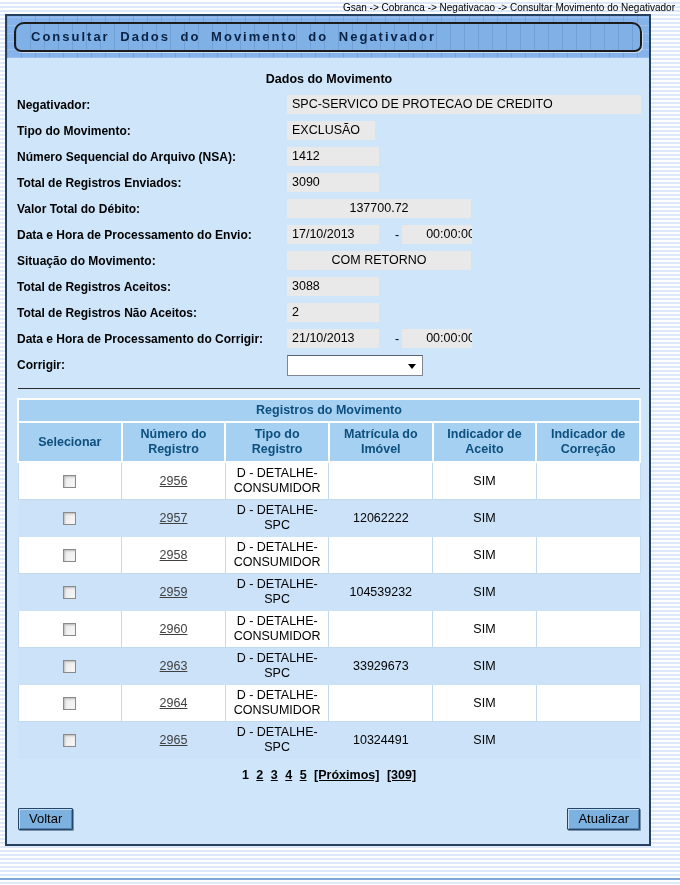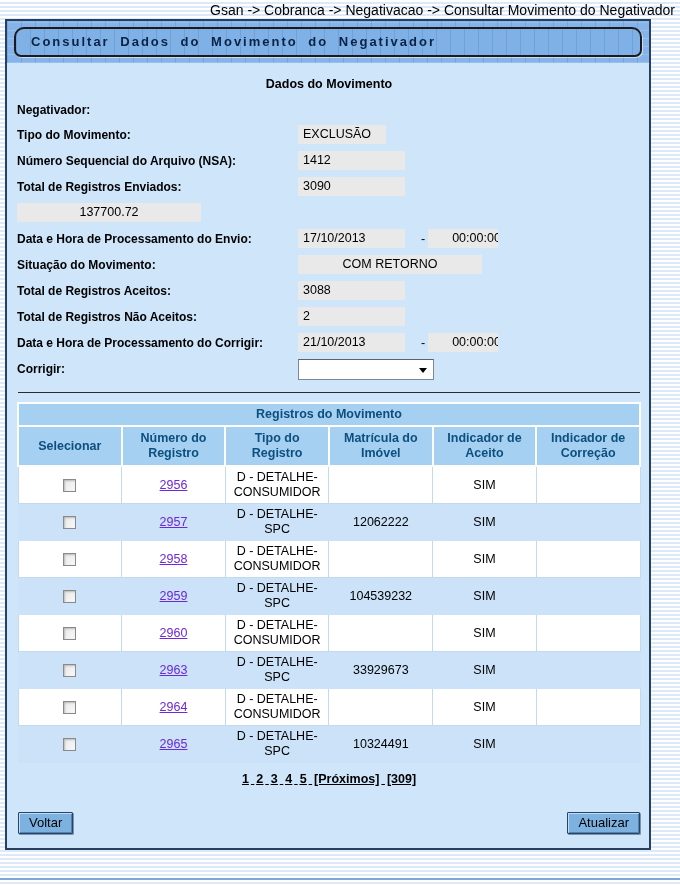--- a/index.html
+++ b/index.html
@@ -3,21 +3,21 @@
 <meta charset="utf-8">
 <style>
   * { box-sizing: border-box; }
   html,body { margin:0; padding:0; }
   body {
     width:680px; height:885px; position:relative; overflow:hidden;
     font-family:"Liberation Sans", sans-serif; color:#000;
     background: repeating-linear-gradient(180deg, #ffffff 0px, #ffffff 2px, #dde9f8 2px, #dde9f8 4px);
   }
   .breadcrumb {
-    text-align:right; font-size:14px; padding:2px 5px 1px 0; color:#000;
+    text-align:right; font-size:10px; padding:2px 5px 1px 0; color:#000;
   }
   .panel {
     margin-left:5px; width:646px; background:#cee5fa;
     border:2px solid #26405f;
   }
   .band {
     background-color:#86b3e9;
     background-image:
       repeating-linear-gradient(90deg, rgba(25,55,110,.13) 0 1px, transparent 1px 14px),
       repeating-linear-gradient(0deg, rgba(255,255,255,.16) 0 1px, transparent 1px 8px);
@@ -29,29 +29,29 @@
     background-color:#7fb0e6;
     background-image:
       repeating-linear-gradient(90deg, rgba(25,55,110,.13) 0 1px, transparent 1px 14px),
       repeating-linear-gradient(0deg, rgba(255,255,255,.16) 1px, transparent 1px 8px);
     font-size:13px; font-weight:bold; letter-spacing:2px; word-spacing:5px;
     color:#0a2244; box-shadow:1px 1px 0 rgba(255,255,255,.55);
   }
   .panel-body { padding:6px 8px 14px 10px; }
   .section-title { text-align:center; font-weight:bold; font-size:12.5px; margin:8px 0 9px; }
 
-  .frow { display:flex; align-items:flex-start; margin-bottom:7px;gap:11px; }
+  .frow { display:flex; align-items:flex-start; margin-bottom:7px; }
   .flabel { width:270px; font-weight:bold; font-size:12px; line-height:15px; padding-top:3px; }
   .fvalue { flex:1; display:flex; align-items:center; }
   .ibox {
     background:#e9e9e9; height:19px; line-height:19px; padding:0 5px;
     font-size:12.5px; white-space:nowrap; overflow:hidden;
   }
   .grow { flex:1; }
-  .w88 {width:88px;} .w92 {width:107px;} .w162 {width:184px;text-align:center;} .w70 {width:70px;padding-left:24px;}
+  .w88 {width:88px;} .w92 {width:92px;} .w162 {width:184px;text-align:center;} .w70 {width:70px;padding-left:24px;}
   .dash { margin:0 3px 0 16px; font-size:12.5px; }
 
   .select {
     width:136px; height:21px; background:#fff; border:1px solid #7f8794;
     border-top-color:#5a6170; position:relative; display:flex; align-items:center;
     padding:0 18px 0 4px; font-size:12.5px;
   }
   .select-arrow {
     position:absolute; right:6px; top:8px; width:0; height:0;
     border-left:4px solid transparent; border-right:4px solid transparent;
@@ -67,28 +67,28 @@
   }
   th {
     background:#a5d0f1; color:#0d4f7e; font-weight:bold; text-align:center;
     padding:4px 2px; border:2px solid #fdfdfd; line-height:15px; font-size:12.5px;
   }
   td { text-align:center; padding:3px 2px; line-height:15px; }
   tr.row-white td { background:#ffffff; border:1px solid #c3d9ee; }
   tr.row-blue td  { background:#cbe2f8; border:1px solid #cbe2f8; }
   .w-sel{width:12.5%} .w-num{width:14%} .w-tipo{width:20%} .w-mat{width:20%} .w-ace{width:13.8%} .w-cor{width:19.7%}
 
-  a.reclink { color:#6d28d9; text-decoration:underline; }
+  a.reclink { color:#404040; text-decoration:underline; }
   .checkbox {
     display:inline-block; width:13px; height:13px; vertical-align:middle;
     background:linear-gradient(135deg,#e9e9e9,#f8f8f8); border:1px solid #8a8a8a;
     box-shadow:inset 1px 1px 2px rgba(0,0,0,.22);
   }
 
-  .pagination { text-align:center; font-weight:bold; font-size:12.5px; margin:9px 0 0;text-decoration:underline; }
+  .pagination { text-align:center; font-weight:bold; font-size:12.5px; margin:9px 0 0; }
   .pagination a { color:#000; text-decoration:underline; margin:0 2px; }
   .pagination .current { margin:0 2px; }
 
   .actions { display:flex; justify-content:space-between; margin:26px 1px 0; }
   .btn {
     font-family:"Liberation Sans", sans-serif; font-size:13px; color:#000;
     background:#7db1e0; border:1px solid #24466d; border-radius:1px;
     padding:2px 10px 3px; cursor:pointer;
     box-shadow:inset 1px 1px 0 rgba(255,255,255,.55), inset -1px -1px 0 rgba(10,40,80,.35), 1px 1px 0 rgba(25,45,75,.45);
   }
@@ -104,20 +104,23 @@
 <div class="panel">
   <div class="band">
     <div class="titlebox">Consultar Dados do Movimento do Negativador</div>
   </div>
 
   <div class="panel-body">
     <div class="section-title">Dados do Movimento</div>
 
     <div class="frow">
       <div class="flabel">Negativador:</div>
+      <div class="fvalue">
+          <span class="ibox grow">SPC-SERVICO DE PROTECAO DE CREDITO</span>
+        </div>
     </div>
 
     <div class="frow">
       <div class="flabel">Tipo do Movimento:</div>
       <div class="fvalue">
           <span class="ibox w88">EXCLUSÃO</span>
         </div>
     </div>
 
     <div class="frow">
@@ -128,20 +131,21 @@
     </div>
 
     <div class="frow">
       <div class="flabel">Total de Registros Enviados:</div>
       <div class="fvalue">
           <span class="ibox w92">3090</span>
         </div>
     </div>
 
     <div class="frow">
+      <div class="flabel">Valor Total do Débito:</div>
       <div class="fvalue">
           <span class="ibox w162">137700.72</span>
         </div>
     </div>
 
     <div class="frow">
       <div class="flabel">Data e Hora de Processamento do Envio:</div>
       <div class="fvalue">
         <span class="ibox w92">17/10/2013</span>
         <span class="dash">-</span>

